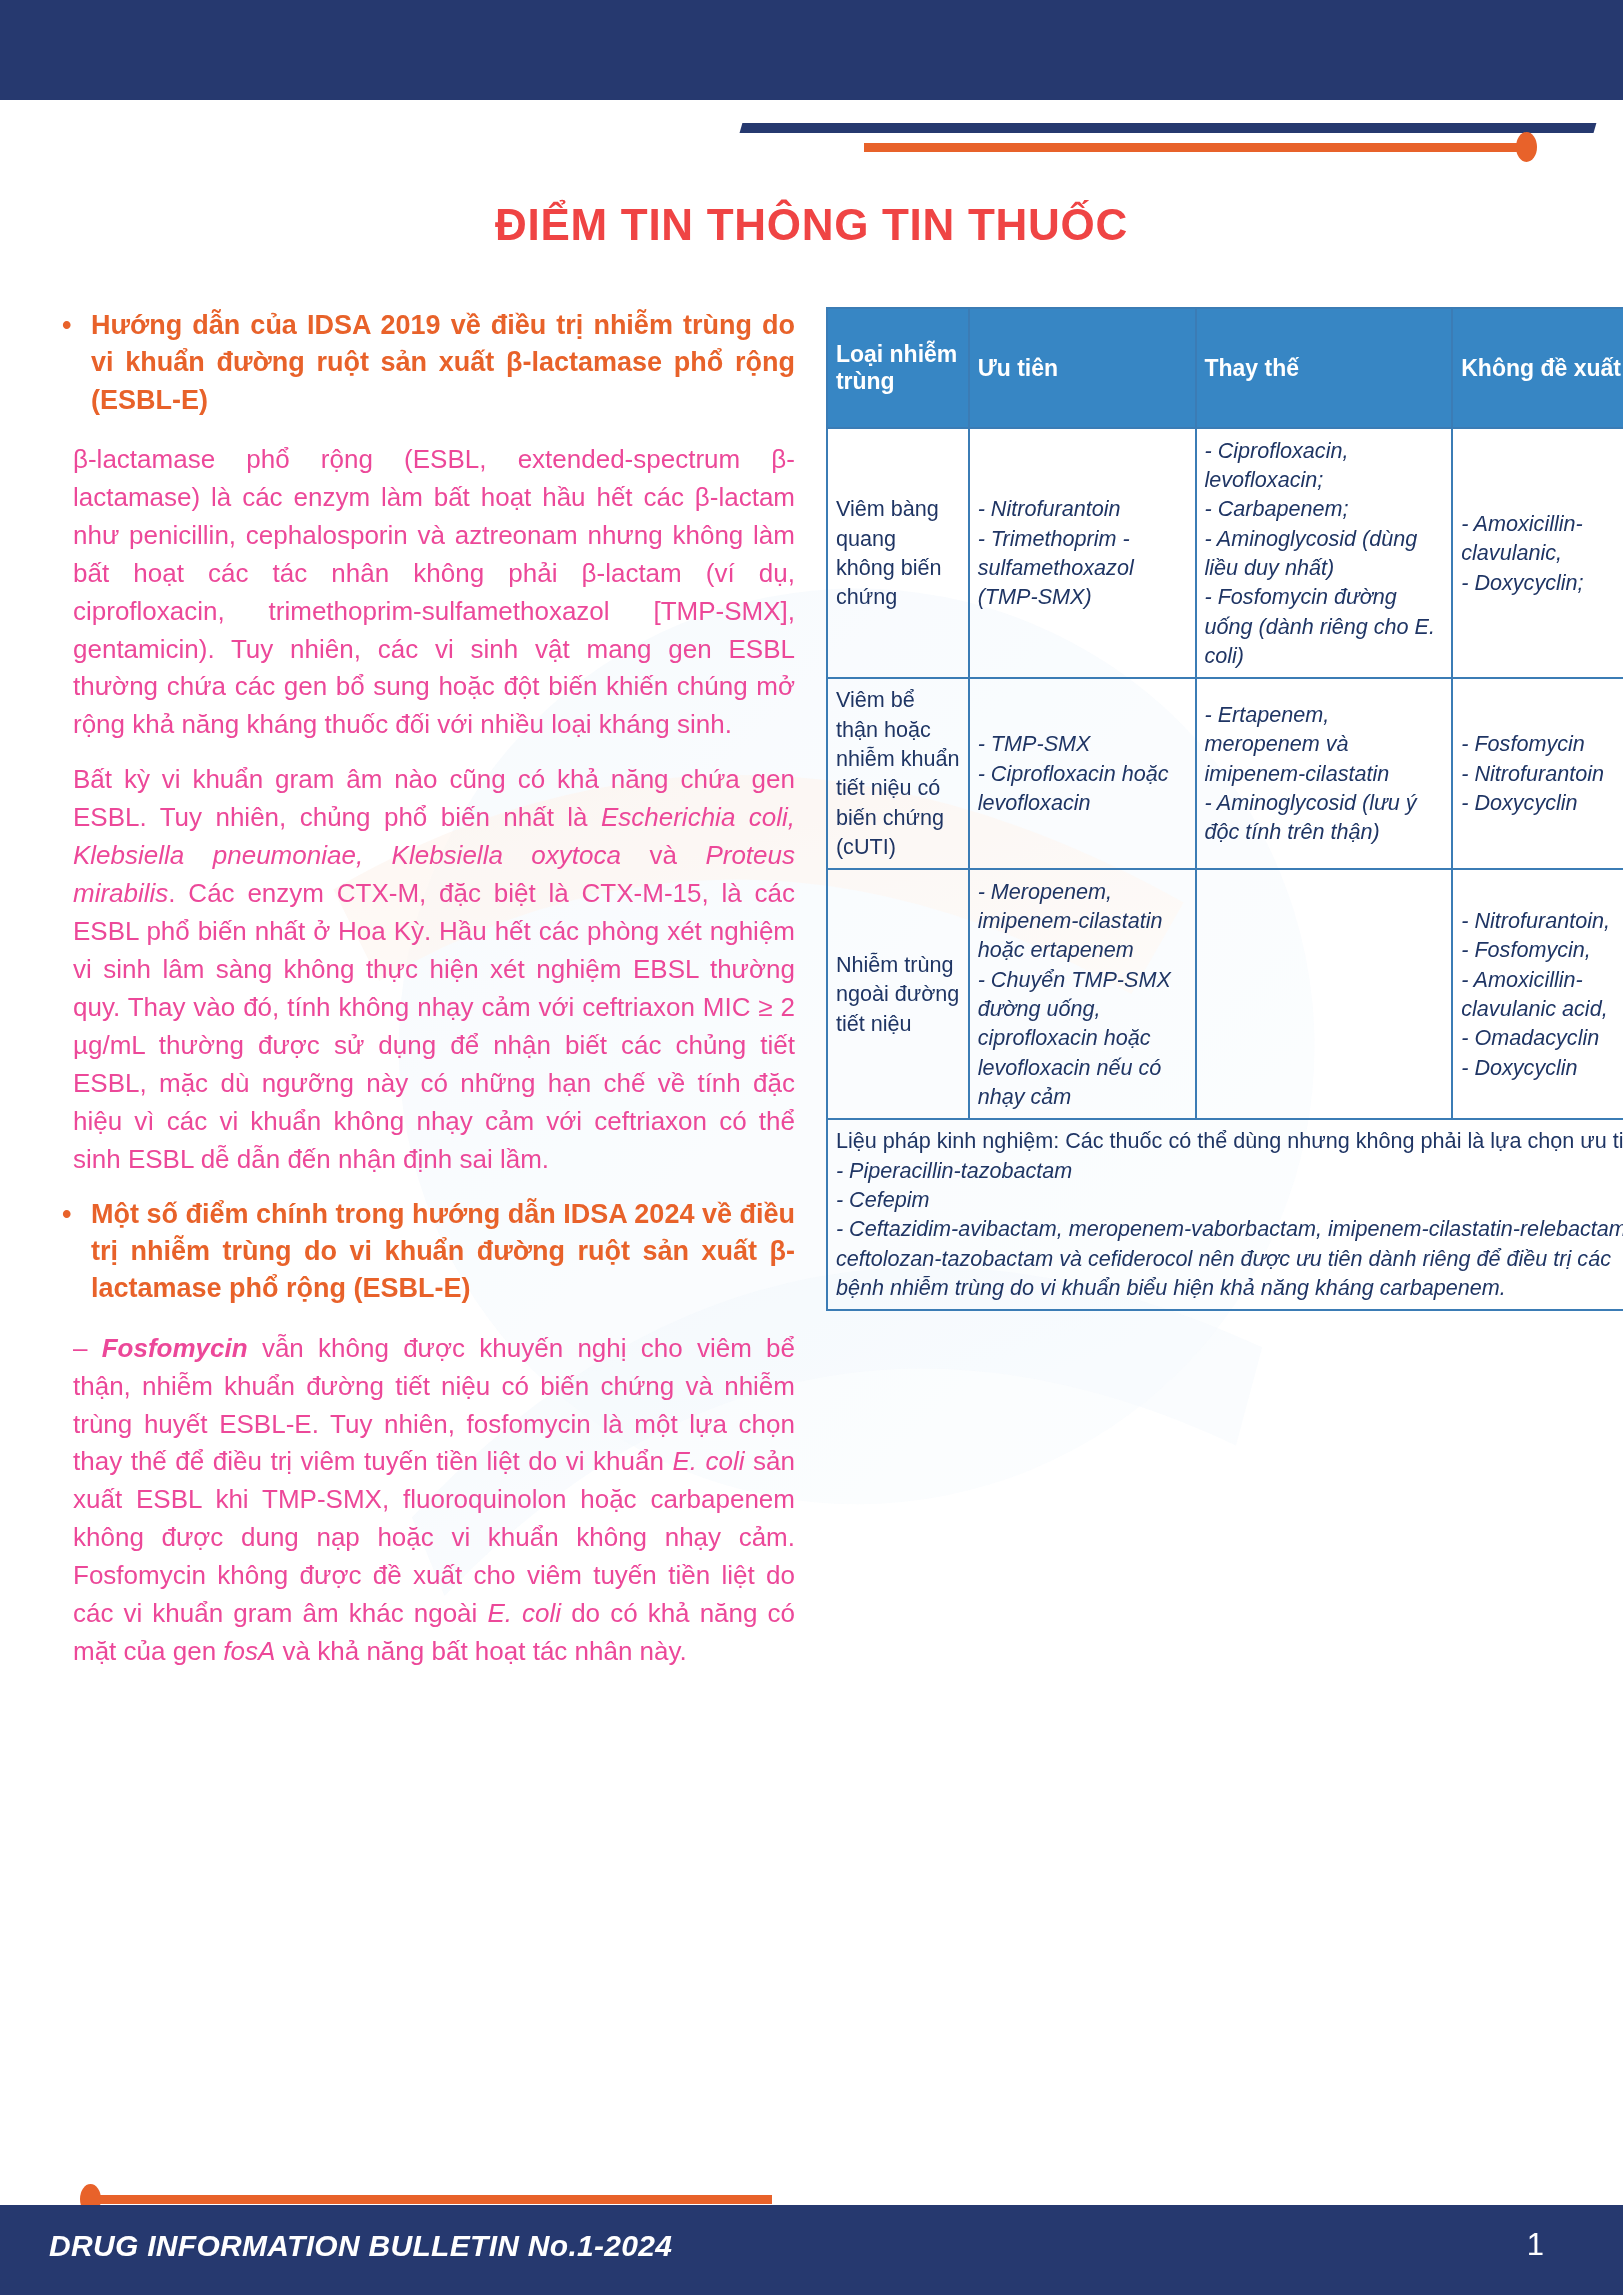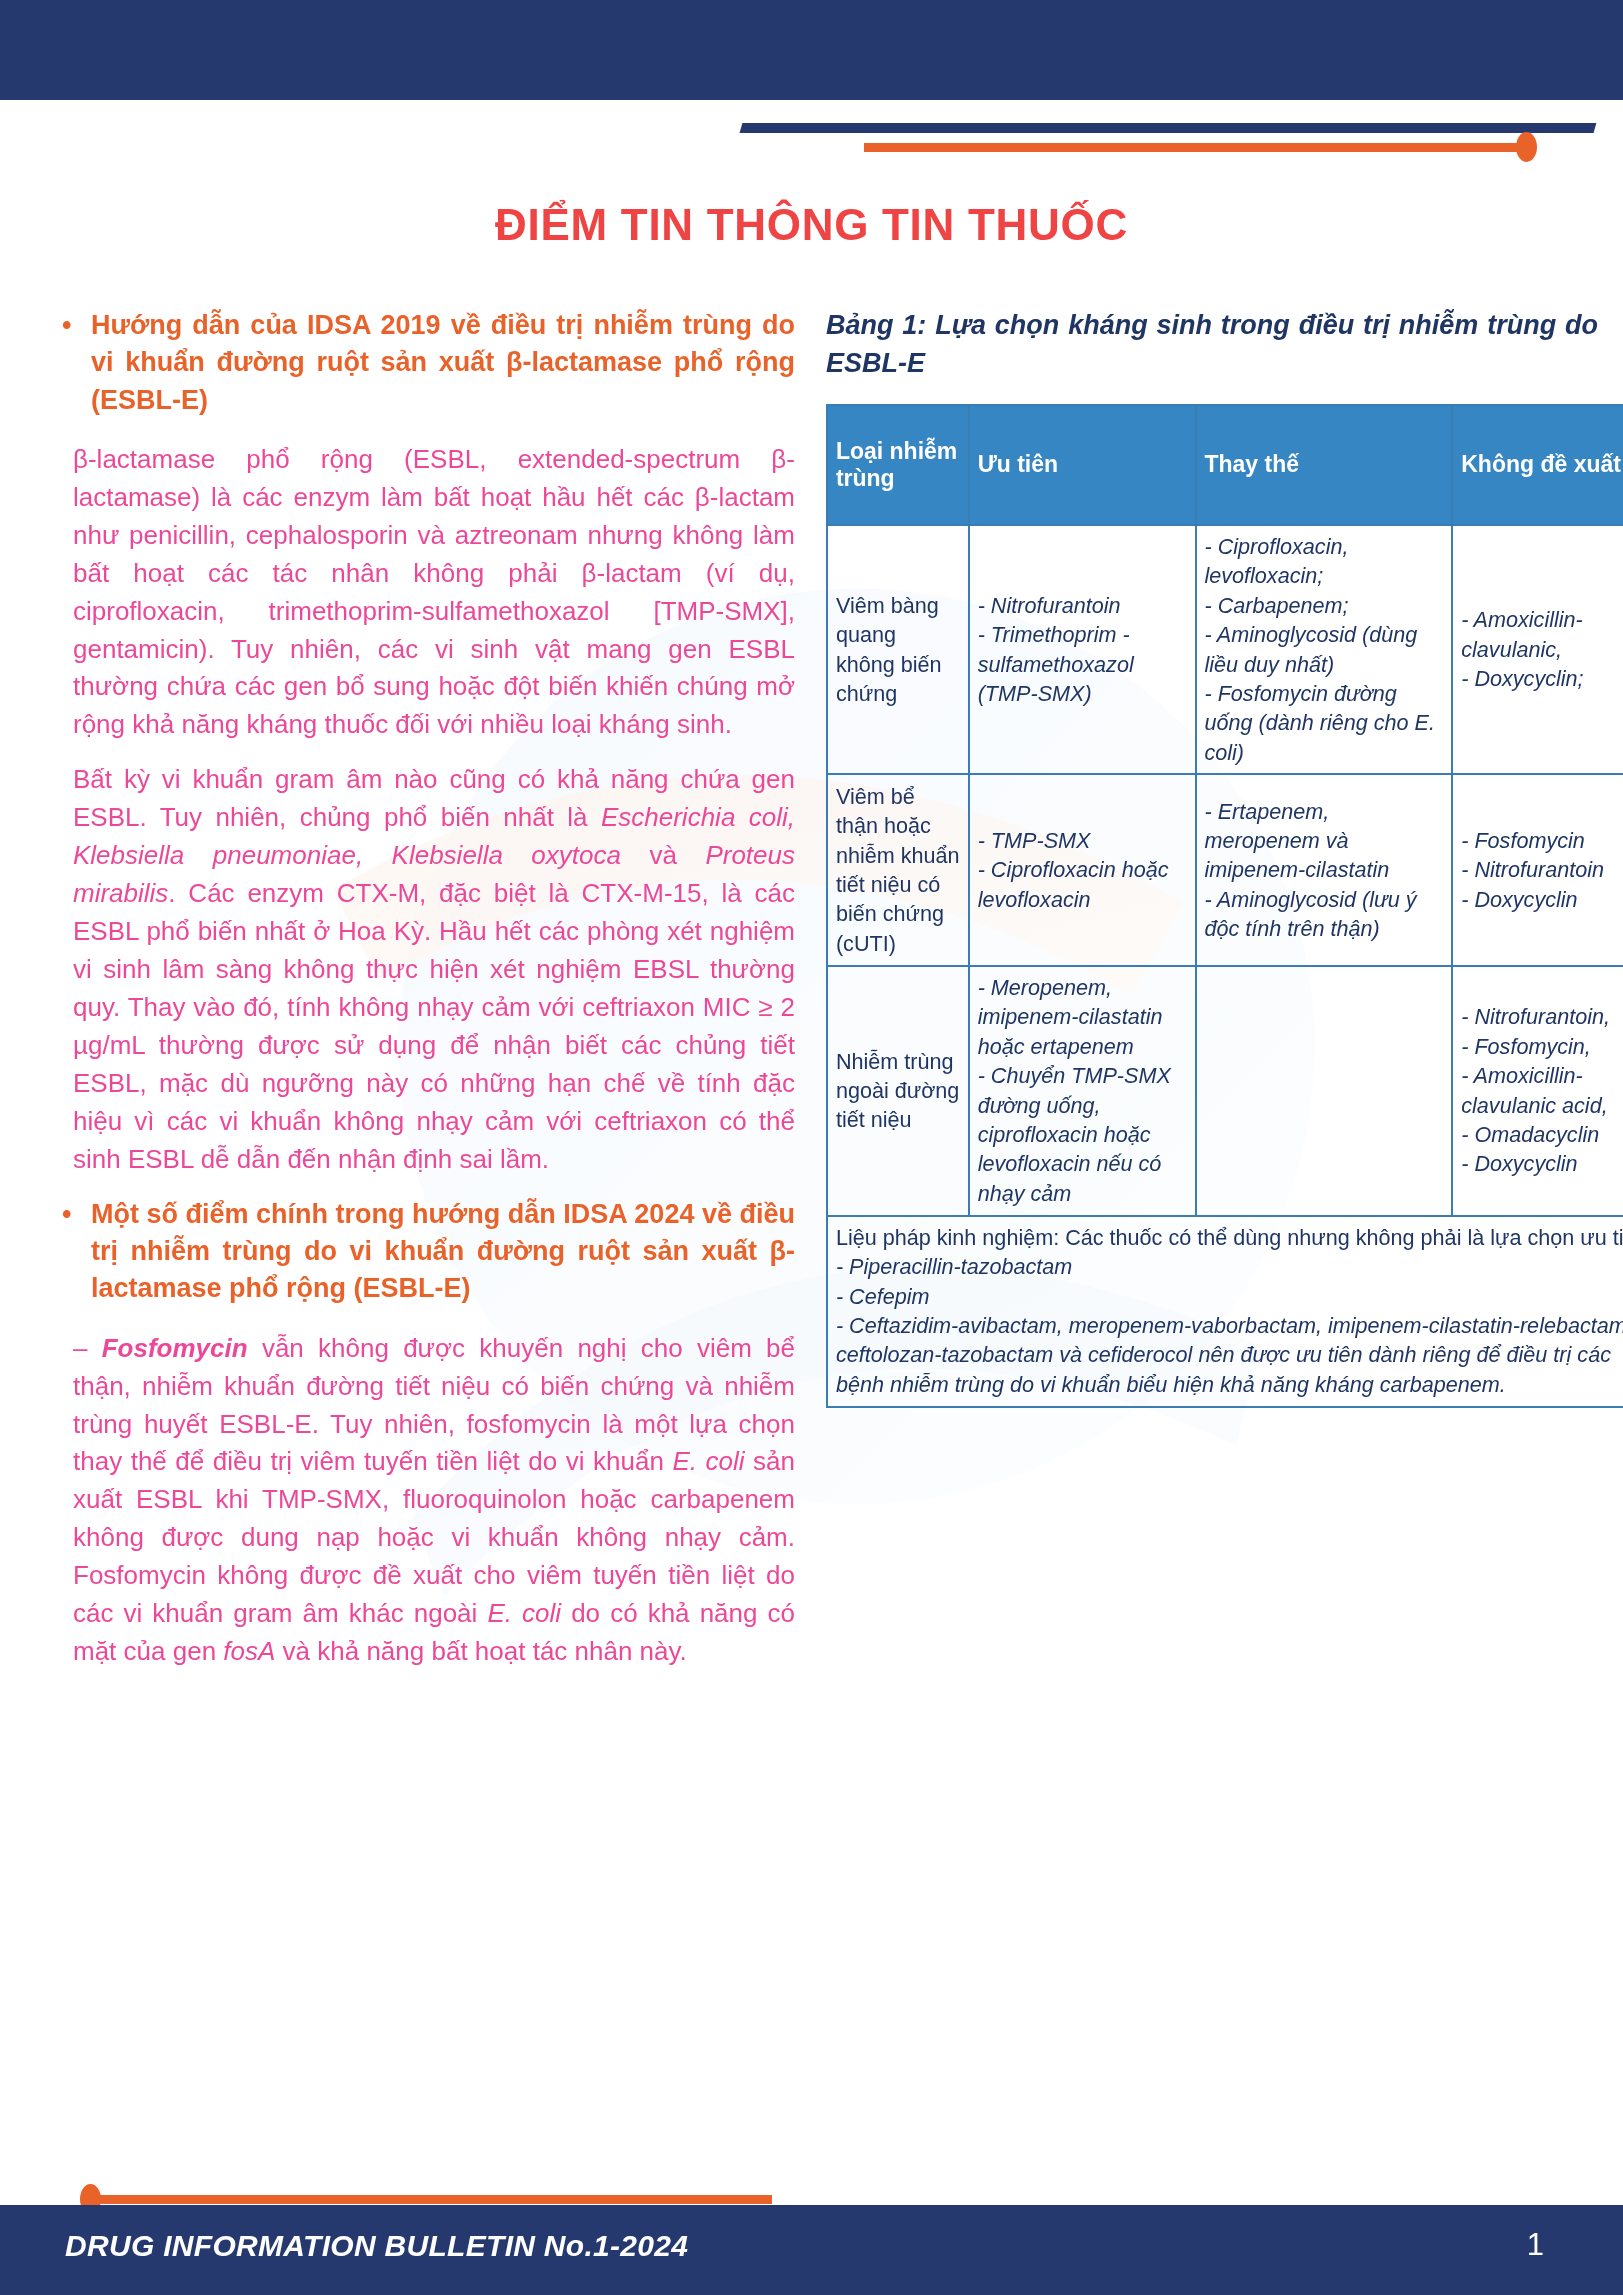--- a/index.html
+++ b/index.html
@@ -179,21 +179,21 @@
     background: #e8622a;
   }
   .footer-band {
     position: absolute;
     left: 0; top: 2205px;
     width: 1623px; height: 90px;
     background: #26396f;
   }
   .footer-title {
     position: absolute;
-    left: 65px; top: 2229px;
+    left: 49px; top: 2229px;
     color: #ffffff;
     font-size: 30px;
     font-weight: bold;
     font-style: italic;
     letter-spacing: 0.3px;
   }
   .footer-page {
     position: absolute;
     right: 79px; top: 2227px;
     color: #ffffff;
@@ -241,21 +241,20 @@
     <span class="bullet-dot">•</span>
     <span class="bullet-text">Một số điểm chính trong hướng dẫn IDSA 2024 về điều trị nhiễm trùng do vi khuẩn đường ruột sản xuất β-lactamase phổ rộng (ESBL-E)</span>
   </div>
 
   <p class="body"><span>– </span><b>Fosfomycin</b><span> vẫn không được khuyến nghị cho viêm bể thận, nhiễm khuẩn đường tiết niệu có biến chứng và nhiễm trùng huyết ESBL-E. Tuy nhiên, fosfomycin là một lựa chọn thay thế để điều trị viêm tuyến tiền liệt do vi khuẩn </span><em>E. coli</em><span> sản xuất ESBL khi TMP-SMX, fluoroquinolon hoặc carbapenem không được dung nạp hoặc vi khuẩn không nhạy cảm. Fosfomycin không được đề xuất cho viêm tuyến tiền liệt do các vi khuẩn gram âm khác ngoài </span><em>E. coli</em><span> do có khả năng có mặt của gen </span><em>fosA</em><span> và khả năng bất hoạt tác nhân này.</span></p>
 
 </div>
 
 <div class="col-right">
 
-  <div class="table-caption">Bảng 1: Lựa chọn kháng sinh trong điều trị nhiễm trùng do ESBL-E</div>
 
   <table class="abx">
     <thead>
       <tr>
         <th style="width:124px">Loại nhiễm trùng</th>
         <th style="width:209px">Ưu tiên</th>
         <th style="width:239px">Thay thế</th>
         <th style="width:198px">Không đề xuất</th>
       </tr>
     </thead>

